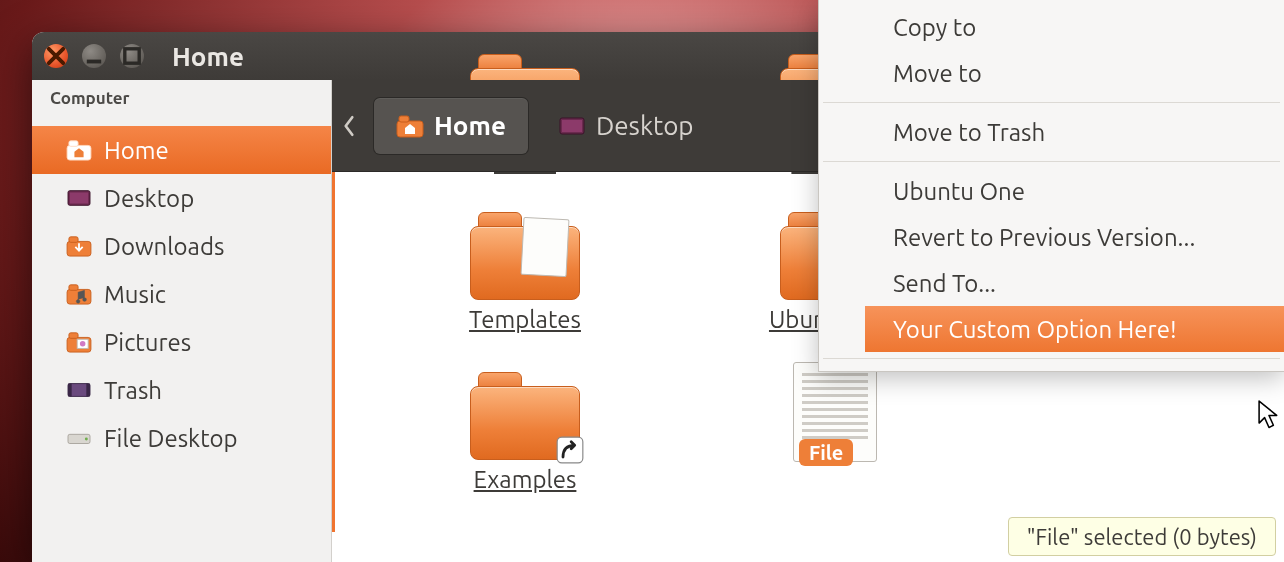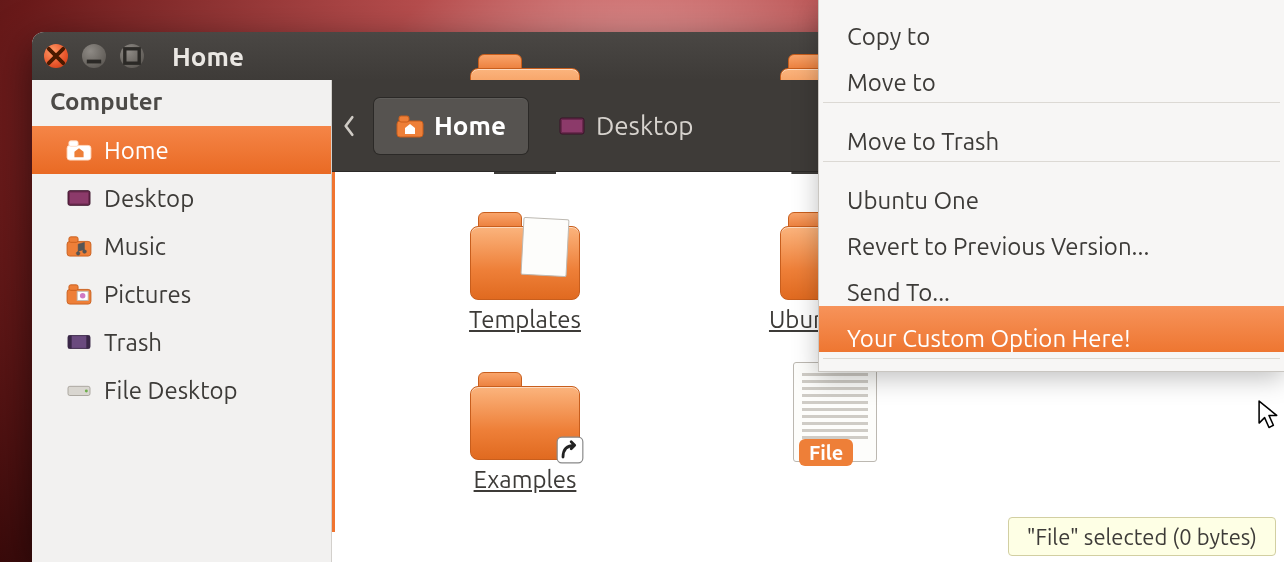--- a/index.html
+++ b/index.html
@@ -83,21 +83,21 @@
     width: 300px;
     background: #f2f1f0;
     border-right: 1px solid #d3d0cc;
     z-index: 2;
     position: relative;
   }
   .sidebar-header {
     height: 46px;
     padding: 8px 18px 0 18px;
     color: #4c4a47;
-    font-size: 24px;
+    font-size: 17px;
     font-weight: 600;
   }
   .sidebar-item {
     height: 48px;
     display: flex; align-items: center; gap: 12px;
     padding: 0 18px 0 34px;
     color: #3d3b38;
     font-size: 24px;
     cursor: default;
   }
@@ -197,25 +197,26 @@
     background: #f7f6f5;
     border-left:1px solid #c9c6c1;
     border-bottom:1px solid #c9c6c1;
     box-shadow: 0 6px 24px rgba(0,0,0,0.25);
     z-index: 50;
     padding: 4px 0 6px 0;
   }
   .ctx-item {
     height: 46px;
     padding: 0 28px;
-    display:flex; align-items:flex-end;
+    display:flex; align-items:center;
     color:#3d3b38;
     font-size:24px;
     cursor: default;
     white-space: nowrap;
+    margin-left: 46px;
   }
   .ctx-item.highlight {
     background: linear-gradient(#f7935a,#ee7631);
     color:#fff;
   }
   .ctx-sep {
     height:1px; margin:6px 4px;
     background:#dcd9d4;
   }
 
@@ -301,20 +302,30 @@
         <span class="sico">
           <svg viewBox="0 0 28 24">
               <rect x="2" y="4" width="24" height="16" rx="2" fill="#6b2a4f" stroke="#3a1229"></rect>
               <rect x="4" y="6" width="20" height="12" fill="#8c3a6a"></rect>
             </svg>
         </span>
         <span>Desktop</span>
       </div>
 
 
+      <div class="sidebar-item">
+        <span class="sico">
+          <svg viewBox="0 0 28 24">
+              <rect x="1" y="7" width="26" height="16" rx="3" fill="#ee7f38" stroke="#c85e1d"></rect>
+              <rect x="3" y="2" width="10" height="6" rx="2" fill="#ee7f38" stroke="#c85e1d"></rect>
+              <path d="M14 9 V17 M10 13 L14 17 L18 13" fill="none" stroke="#fff" stroke-width="2"></path>
+            </svg>
+        </span>
+        <span>Downloads</span>
+      </div>
 
       <div class="sidebar-item">
         <span class="sico">
           <svg viewBox="0 0 28 24">
               <rect x="1" y="7" width="26" height="16" rx="3" fill="#ee7f38" stroke="#c85e1d"></rect>
               <rect x="3" y="2" width="10" height="6" rx="2" fill="#ee7f38" stroke="#c85e1d"></rect>
               <path d="M13 18 a2 2 0 1 0 0.1 0 M13 18 V10 L20 8 V16 a2 2 0 1 0 0.1 0" fill="#555" stroke="#555" stroke-width="0.5"></path>
             </svg>
         </span>
         <span>Music</span>

